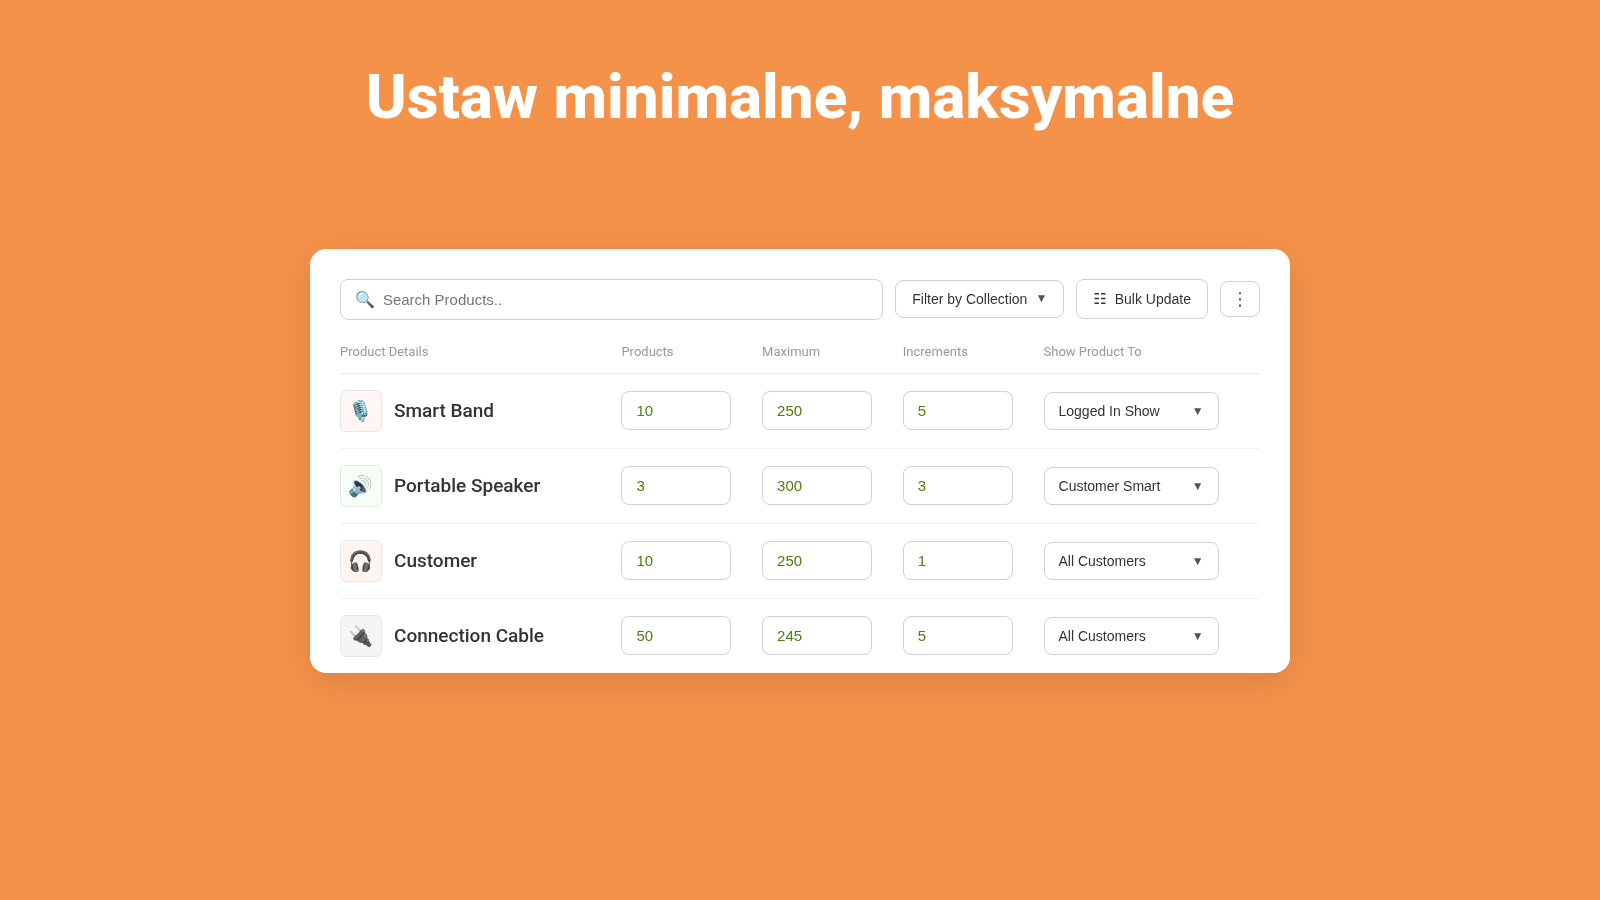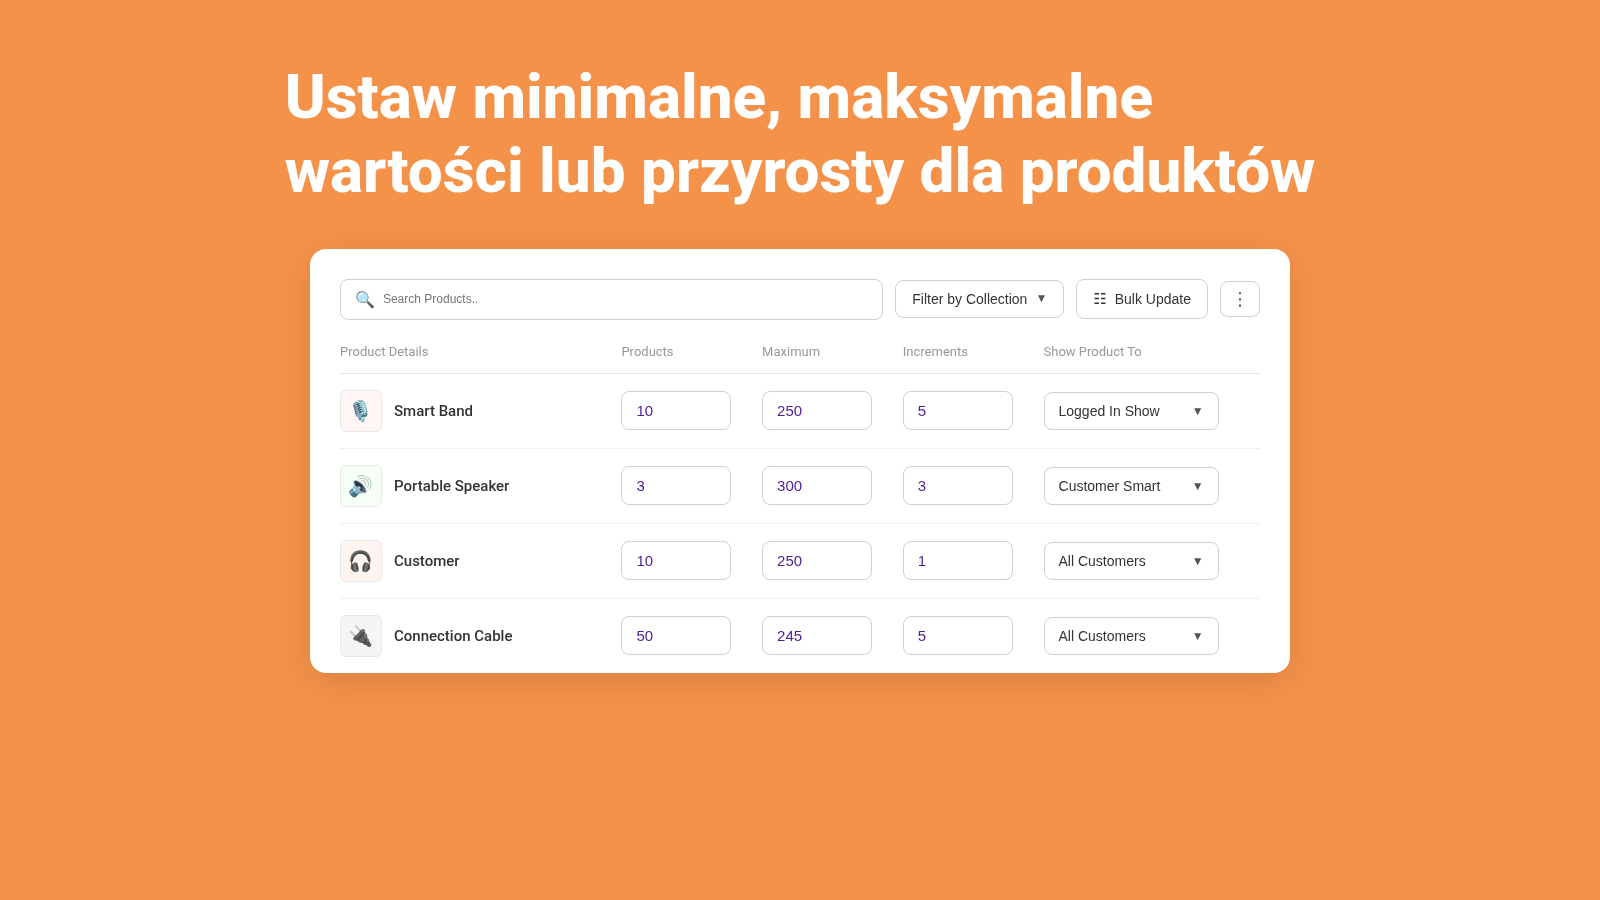--- a/index.html
+++ b/index.html
@@ -14,20 +14,21 @@
       background-color: #F5924A;
       font-family: -apple-system, BlinkMacSystemFont, 'Segoe UI', Roboto, sans-serif;
       display: flex;
       flex-direction: column;
       align-items: center;
       justify-content: flex-start;
       overflow: hidden;
     }
 
     .hero-text {
+      text-align: center;
       padding: 60px 200px 40px;
       color: #fff;
     }
 
     .hero-text h1 {
       font-size: 62px;
       font-weight: 800;
       line-height: 1.2;
     }
 
@@ -58,21 +59,21 @@
     }
 
     .search-icon {
       color: #aaa;
       font-size: 16px;
     }
 
     .search-input {
       border: none;
       outline: none;
-      font-size: 12px;
+      font-size: 15px;
       color: #a16207;
       width: 100%;
       background: transparent;
     }
 
     .filter-btn {
       display: flex;
       align-items: flex-start;
       gap: 8px;
       border: 1.5px solid #d0d0d0;
@@ -178,31 +179,31 @@
       border-radius: 6px;
       display: flex;
       align-items: center;
       justify-content: center;
       font-size: 20px;
       background: #fafafa;
       overflow: hidden;
     }
 
     .product-name {
-      font-size: 15px;
+      font-size: 19px;
       font-weight: 500;
       color: #333;
     }
 
     .num-input {
       border: 1.5px solid #d0d0d0;
       border-radius: 8px;
       padding: 10px 14px;
       font-size: 15px;
-      color: #4c1d95;
+      color: #4d7c0f;
       width: 110px;
       outline: none;
       background: #fff;
     }
 
     .show-dropdown {
       display: flex;
       align-items: center;
       justify-content: space-between;
       gap: 8px;
@@ -227,21 +228,21 @@
     .thumb-speaker { background: #f5fff5; }
     .thumb-earbuds { background: #fff5f0; }
     .thumb-cable { background: #f5f5f5; }
   </style>
 </head>
 <body>
 
 <div class="hero-text">
   <h1>
     <span>Ustaw minimalne, maksymalne</span><br>
-    <span>wartości lub przyrosty dla produktów</span><br>
+    <br>
   </h1>
 </div>
 
 <div class="card">
   <div class="toolbar">
     <div class="search-wrapper">
       <span class="search-icon">🔍</span>
       <input class="search-input" type="text" placeholder="Search Products.." style="">
     </div>
     <button class="filter-btn">

